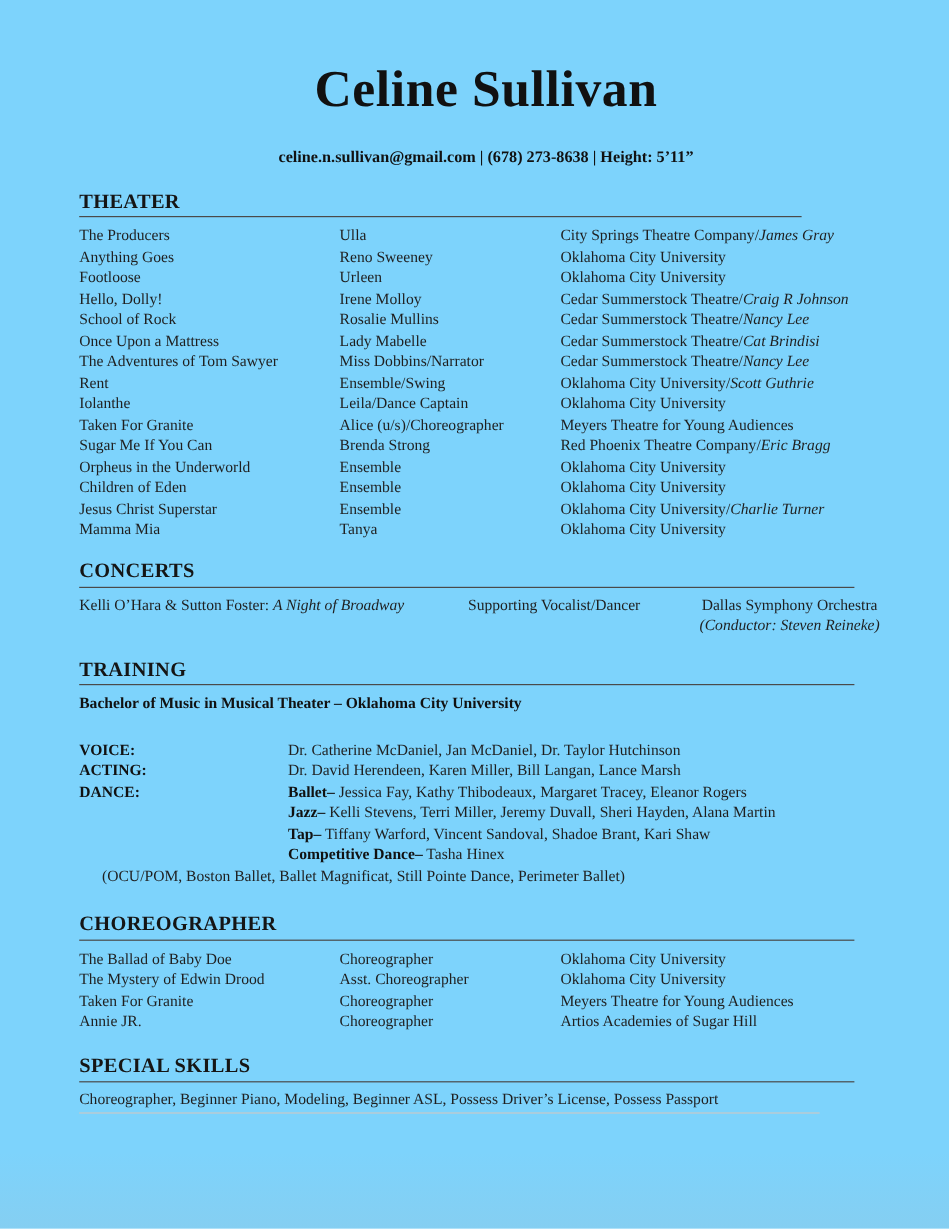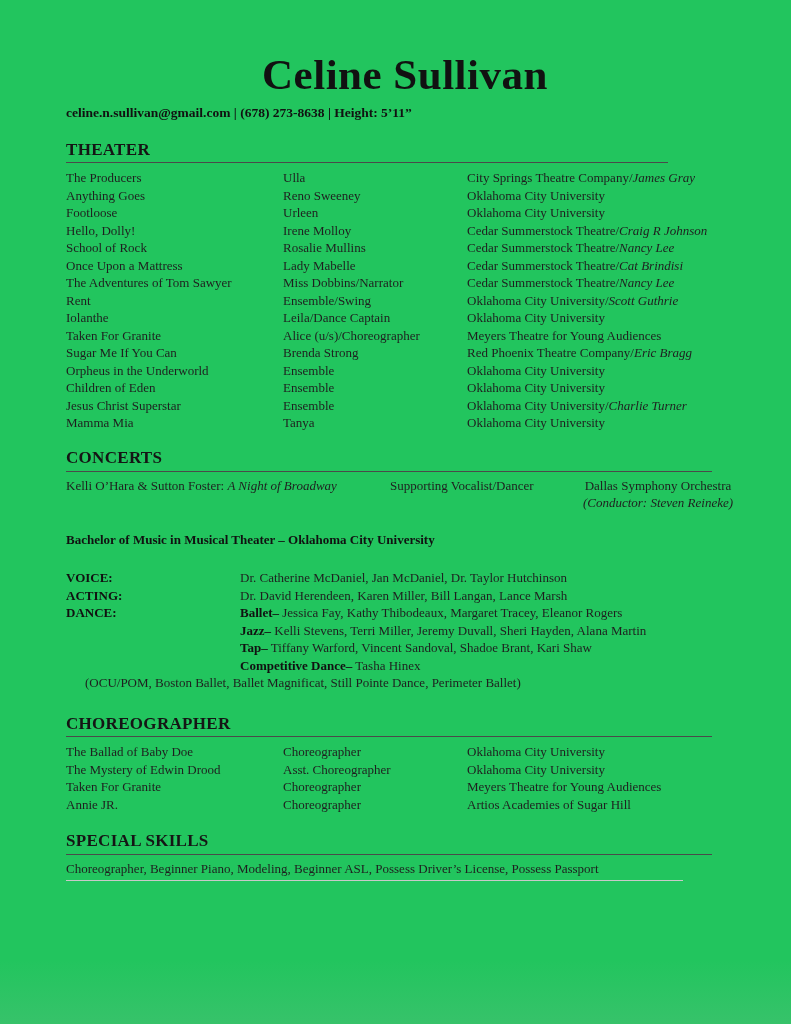--- a/index.html
+++ b/index.html
@@ -6,39 +6,40 @@
   html, body { background: #ffffff; }
   body {
     font-family: "Liberation Serif", "DejaVu Serif", serif;
     color: #1f1f1f;
     -webkit-font-smoothing: antialiased;
   }
   .page {
     position: relative;
     width: 791px;
     height: 1024px;
-    background: #22c55e;
+    background: #7dd3fc;
     overflow: hidden;
   }
   .content {
     padding: 0 47px 0 66px; 
   }
 
   
   .name {
     margin-top: 50px;
     text-align: center;
     font-size: 43px;
     font-weight: bold;
     line-height: 1.18;
     color: #111;
     letter-spacing: 0.5px;
   }
   .contact {
-    margin-top: 4px;
+    margin-top: 22px;
+    text-align: center;
     font-size: 13.5px;
     font-weight: bold;
     color: #111;
   }
 
   
   .section-heading {
     font-size: 17px;
     font-weight: bold;
     color: #151515;
@@ -226,20 +227,21 @@
         <span class="concert-event"><span>Kelli O’Hara &amp; Sutton Foster: </span><span class="italic">A Night of Broadway</span></span>
         <span class="concert-role">Supporting Vocalist/Dancer</span>
         <span class="concert-org">
           <span>Dallas Symphony Orchestra</span><br>
           <span class="italic">(Conductor: Steven Reineke)</span>
         </span>
       </div>
     </div>
 
     <div class="sec-training">
+      <div class="section-heading rule-std">TRAINING</div>
       <div class="degree">Bachelor of Music in Musical Theater – Oklahoma City University</div>
       <div class="training-rows">
           <div class="training-row">
           <span class="training-label">VOICE:</span>
           <span class="training-text"><span class="sub-label"></span><span>Dr. Catherine McDaniel, Jan McDaniel, Dr. Taylor Hutchinson</span></span>
         </div>
           <div class="training-row">
           <span class="training-label">ACTING:</span>
           <span class="training-text"><span class="sub-label"></span><span>Dr. David Herendeen, Karen Miller, Bill Langan, Lance Marsh</span></span>
         </div>

